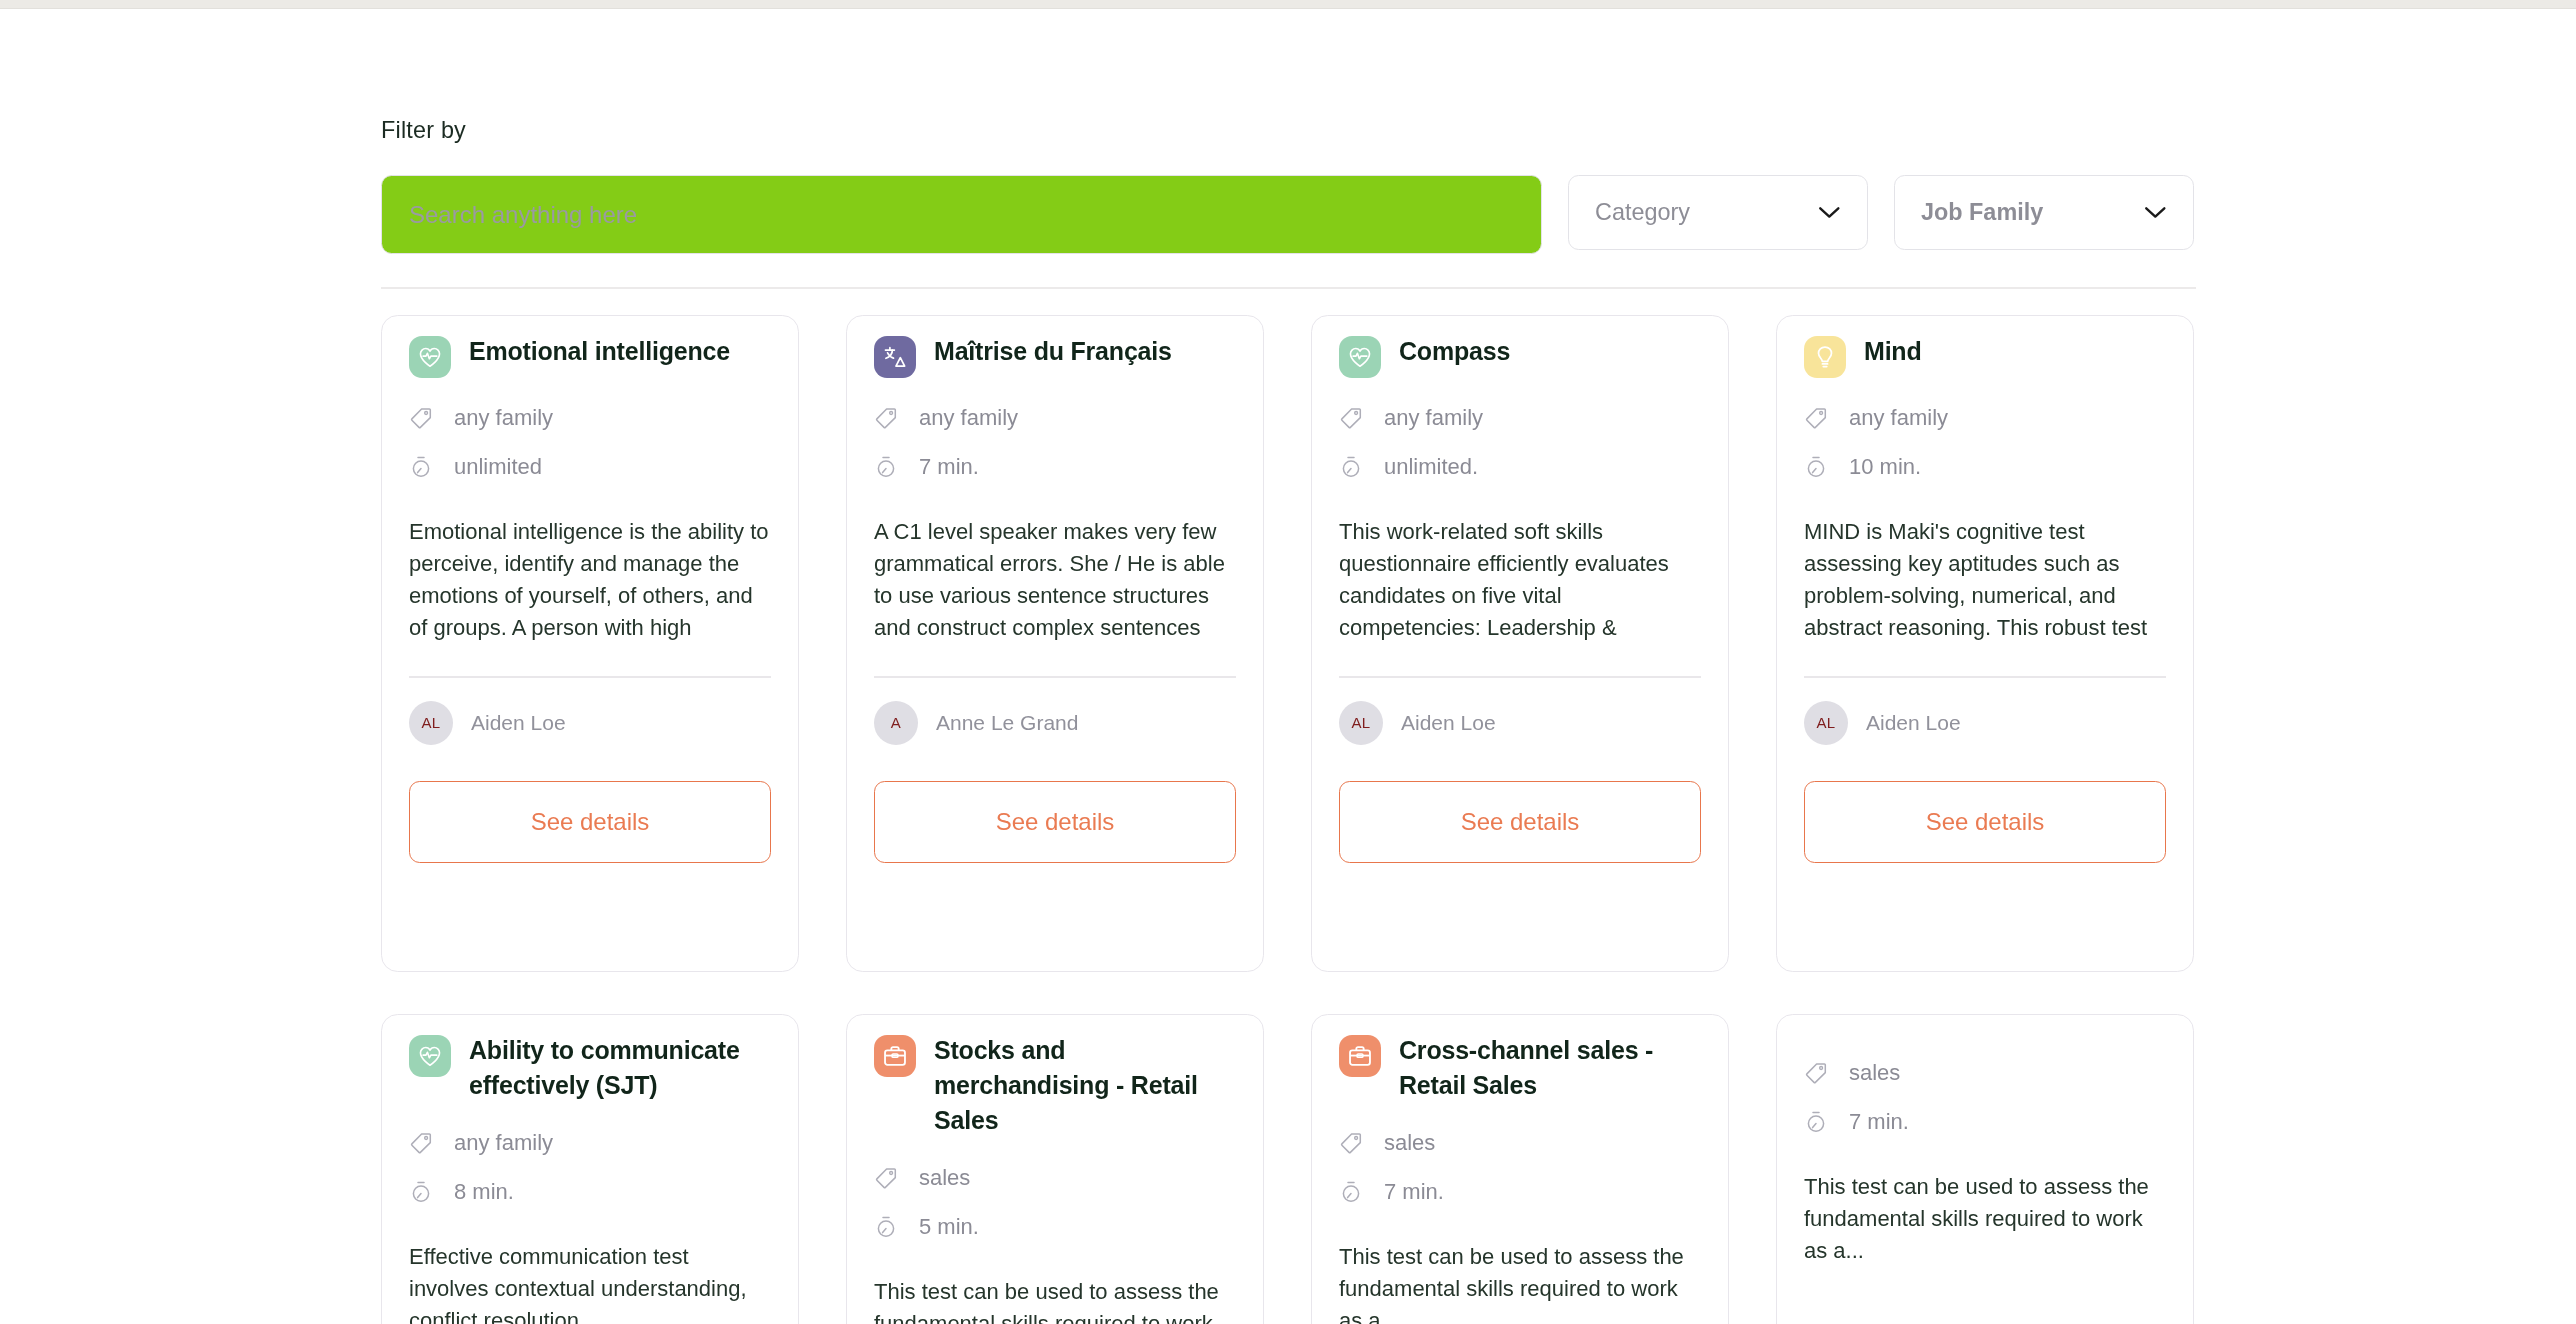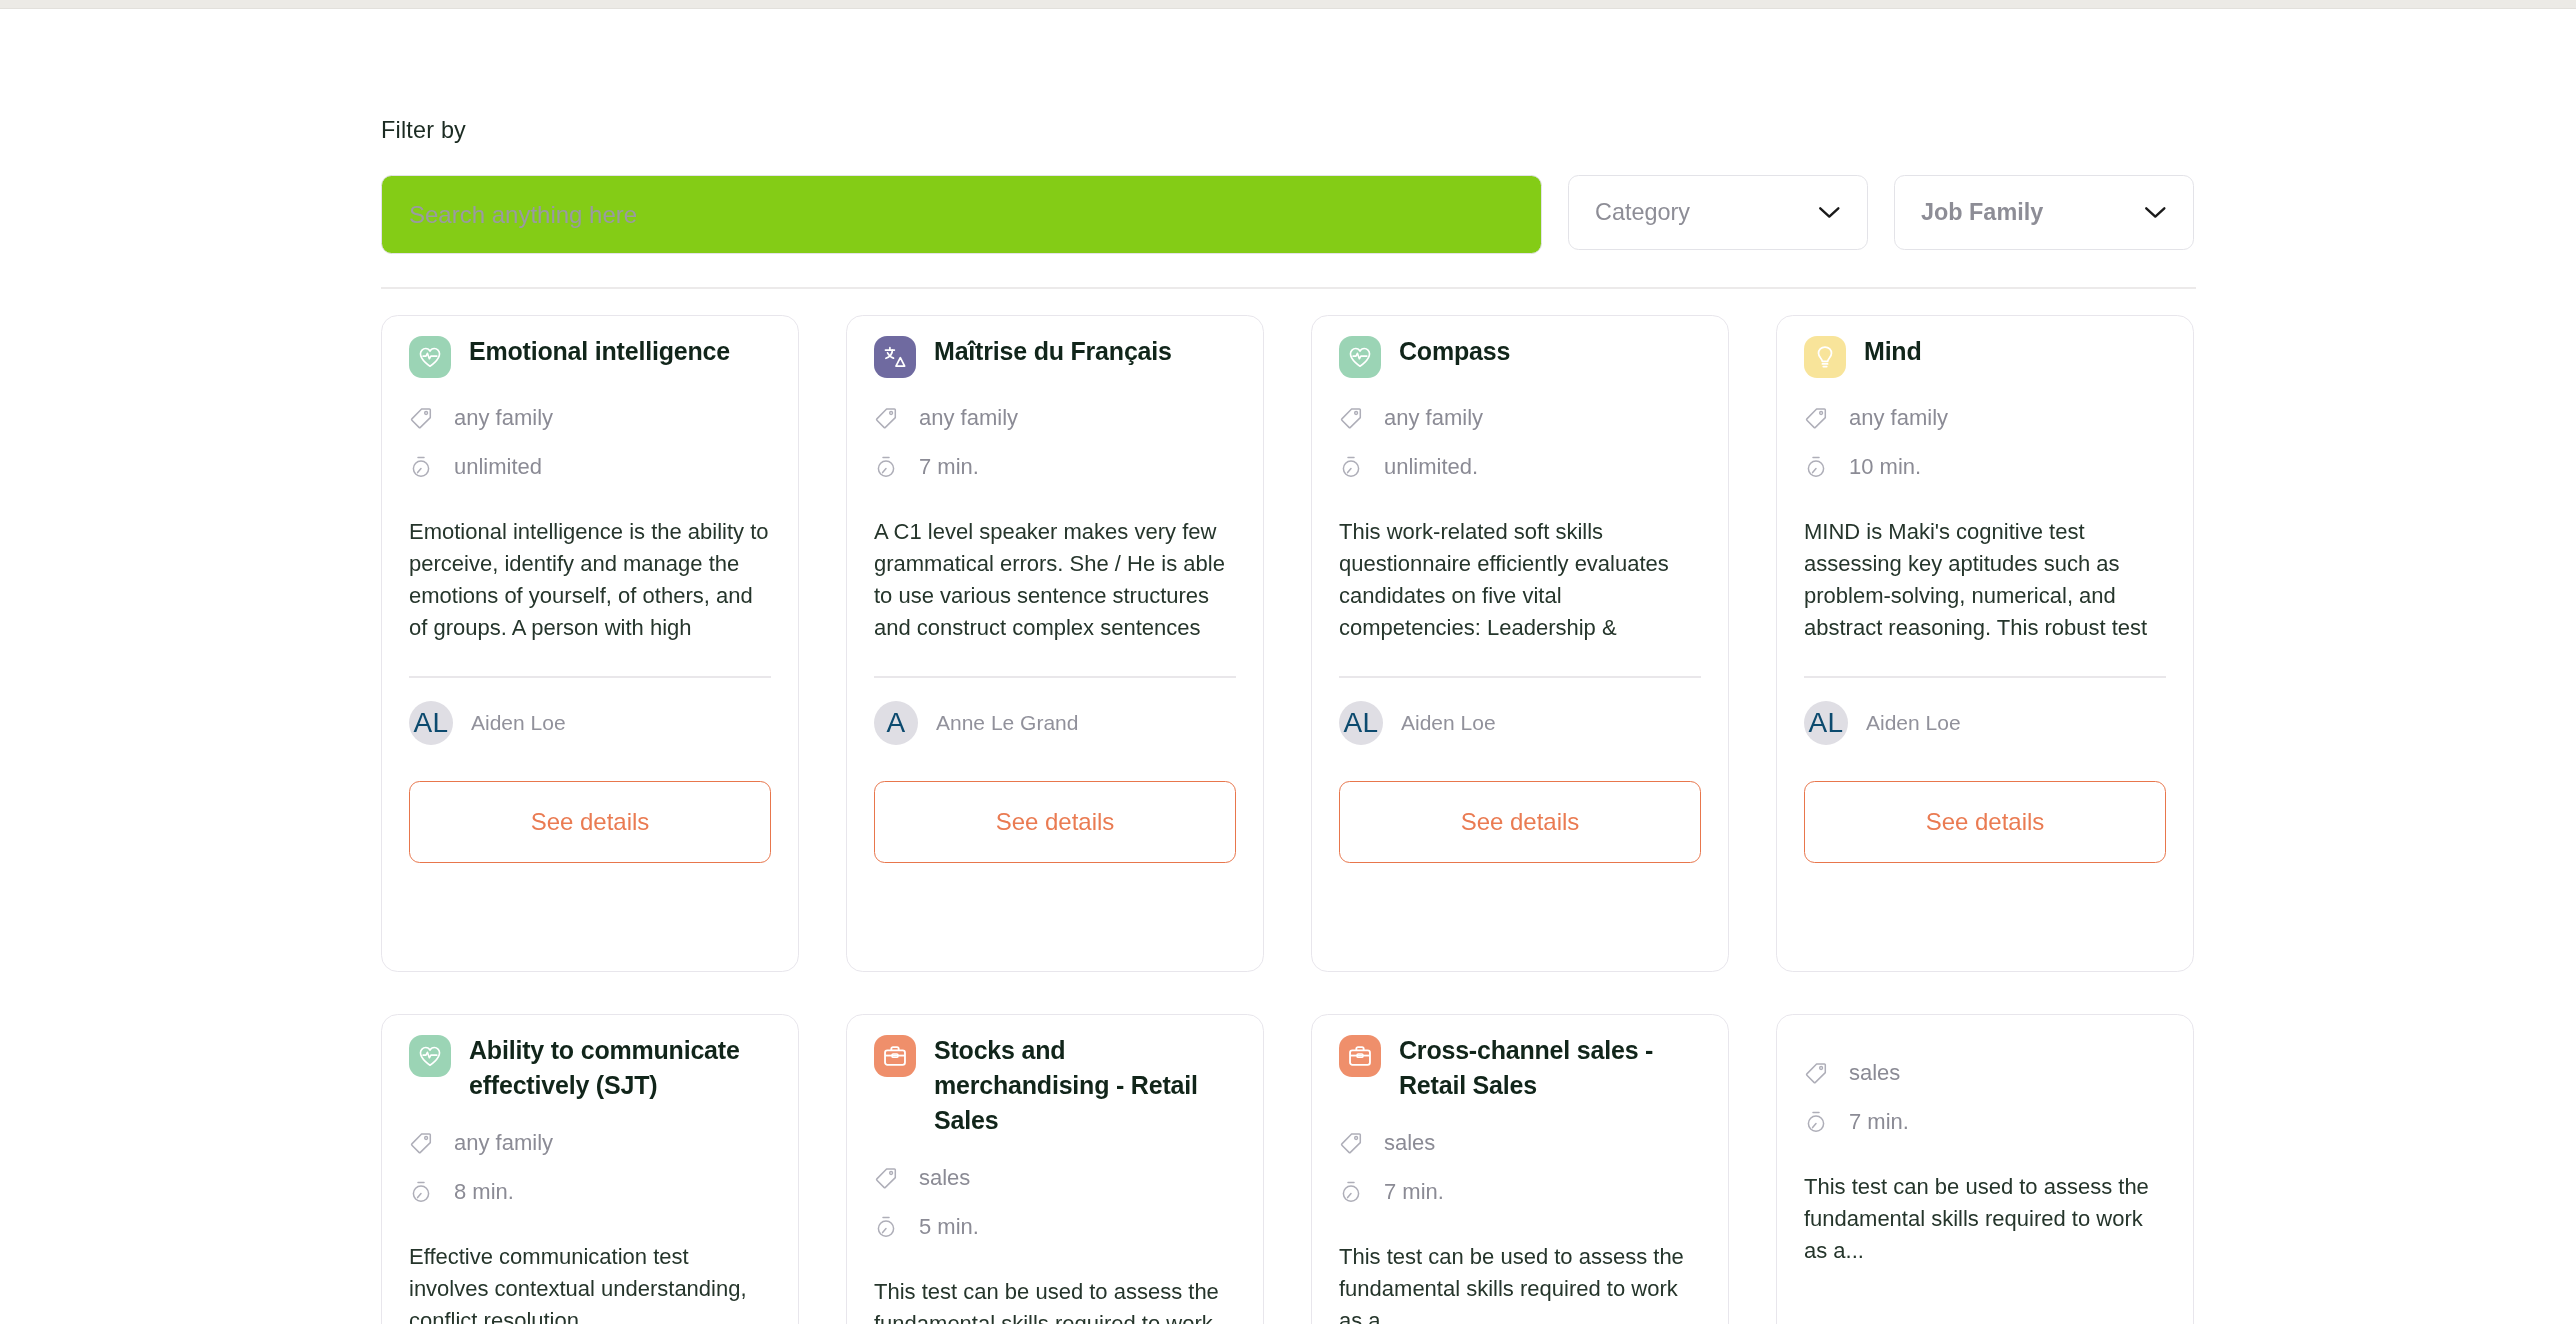--- a/index.html
+++ b/index.html
@@ -173,25 +173,25 @@
   .author {
     margin-top: 22.6px;
     display: flex;
     align-items: center;
     gap: 18px;
   }
   .avatar {
     width: 44px; height: 44px;
     border-radius: 50%;
     background: #dfdee4;
-    color: #0c4a6e;
+    color: #7f1d1d;
     display: flex;
     align-items: center;
     justify-content: center;
-    font-size: 28px;
+    font-size: 15px;
     letter-spacing: 0.4px;
     flex: 0 0 auto;
   }
   .author-name { font-size: 21px; color: #91919b; }
 
   .see-details {
     margin-top: 36px;
     height: 82px;
     border: 1.5px solid #e8764c;
     border-radius: 10.6px;

